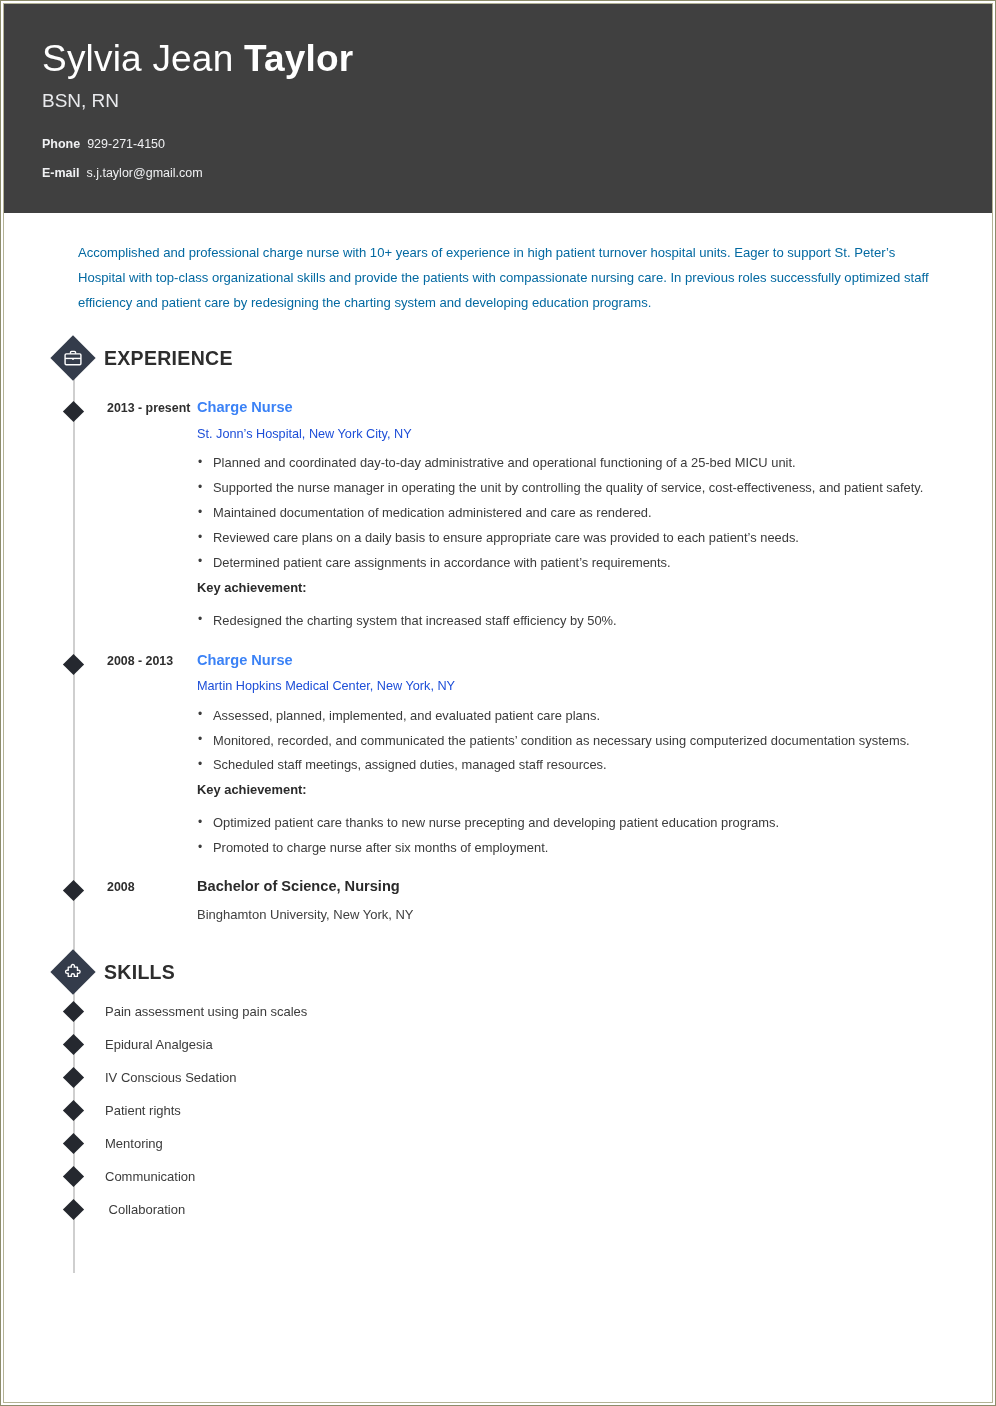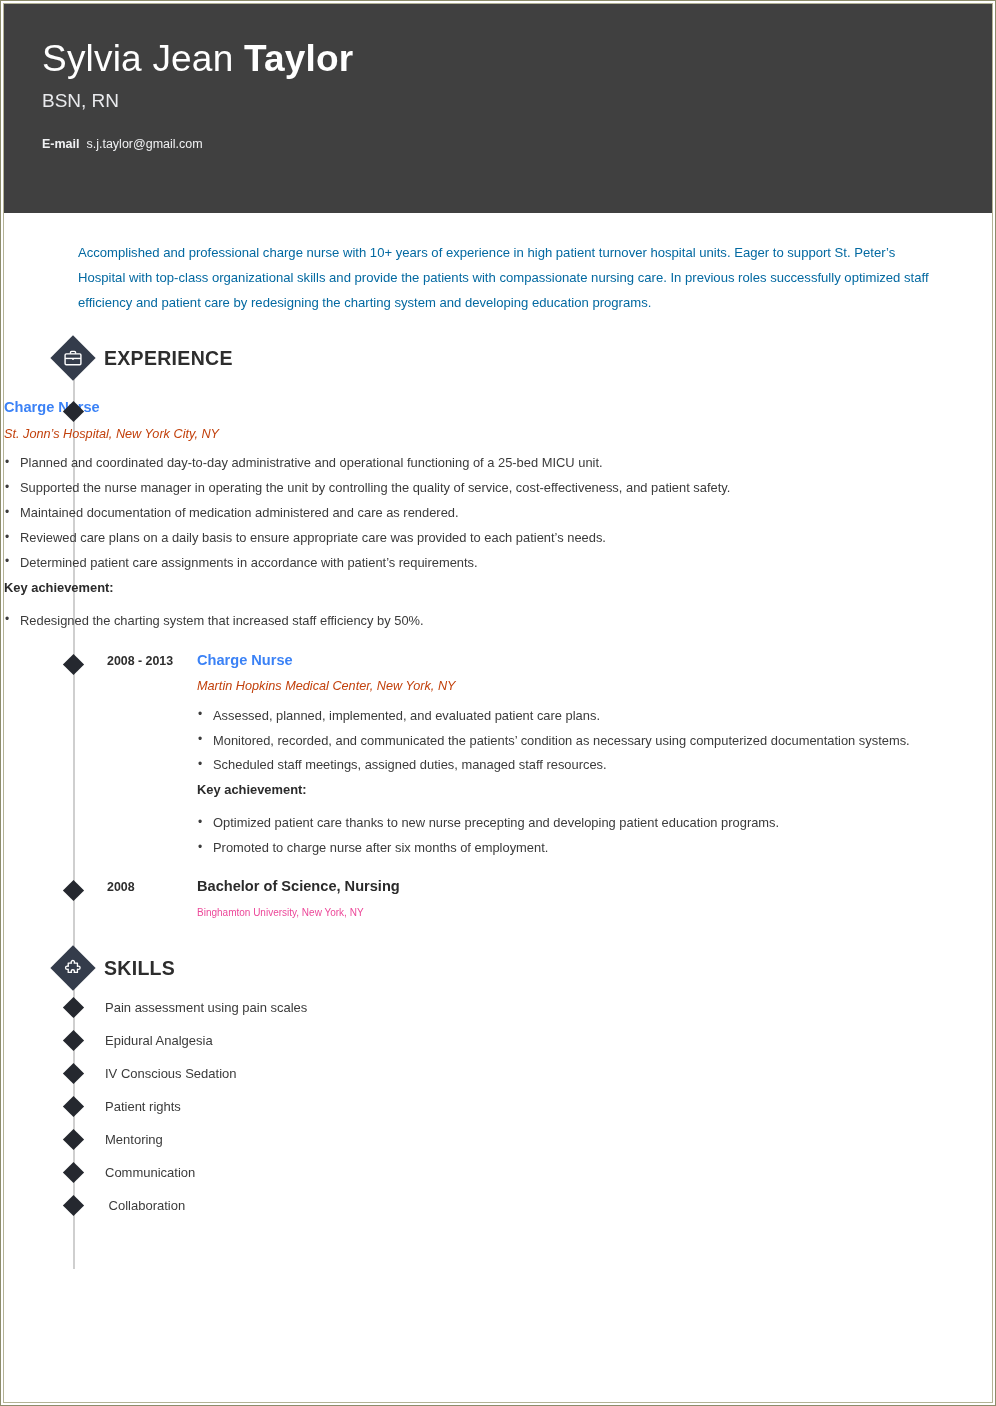--- a/index.html
+++ b/index.html
@@ -142,22 +142,21 @@
   }
   .entry-body { flex: 1; padding-right: 30px; }
   .job-title {
     font-size: 14.6px;
     font-weight: 700;
     color: #3b82f6;
     line-height: 1.45;
   }
   .job-org {
     font-size: 12.7px;
-    font-style: italic;
-    color: #c2410c;
+    color: #1d4ed8;
     margin-top: 7px;
     line-height: 1.4;
   }
   .bullets { list-style: none; margin-top: 8px; }
   .bullets li {
     position: relative;
     padding-left: 16px;
     font-size: 12.9px;
     color: #3b3b3b;
     line-height: 1.93;
@@ -179,22 +178,22 @@
     margin-top: 0px;
   }
 
   .edu-degree {
     font-size: 14.6px;
     font-weight: 700;
     color: #2b2b2b;
     line-height: 1.45;
   }
   .edu-school {
-    font-size: 10px;
-    color: #ec4899;
+    font-size: 13px;
+    color: #404040;
     margin-top: 9px;
     line-height: 1.4;
   }
 
   
   .skill-row {
     position: relative;
     display: flex;
     align-items: center;
     height: 33px;
@@ -219,20 +218,21 @@
 </head>
 <body>
 
 <div class="page">
  <div class="page-inner">
 
   <div class="header">
     <div class="name"><span>Sylvia Jean </span><b>Taylor</b></div>
     <div class="subtitle">BSN, RN</div>
     <div class="contact-rows">
+      <div class="contact-row"><span class="c-label">Phone</span>&nbsp; <span class="c-value">929-271-4150</span></div>
       <div class="contact-row"><span class="c-label">E-mail</span>&nbsp; <span class="c-value">s.j.taylor@gmail.com</span></div>
     </div>
   </div>
 
   <div class="summary">Accomplished and professional charge nurse with 10+ years of experience in high patient turnover hospital units. Eager to support St. Peter’s Hospital with top-class organizational skills and provide the patients with compassionate nursing care. In previous roles successfully optimized staff efficiency and patient care by redesigning the charting system and developing education programs.</div>
 
   <div class="section">
     <div class="rail" style="top:42px; height:855px;"></div>
 
     <div class="sec-head">
@@ -243,20 +243,21 @@
           <path d="M9 7V5.2a1.2 1.2 0 0 1 1.2-1.2h3.6A1.2 1.2 0 0 1 15 5.2V7"></path>
           <line x1="2.5" y1="12.5" x2="21.5" y2="12.5"></line>
           <circle cx="12" cy="13.3" r="1.1" fill="#ffffff" stroke="none"></circle>
         </svg>
       </span>
       <span class="sec-title">EXPERIENCE</span>
     </div>
 
     <div class="entry" style="margin-top:16px;">
       <span class="bullet-diamond"></span>
+      <div class="entry-date">2013 - present</div>
       <div class="entry-body">
         <div class="job-title">Charge Nurse</div>
         <div class="job-org">St. Jonn’s Hospital, New York City, NY</div>
         <ul class="bullets">
           <li>Planned and coordinated day-to-day administrative and operational functioning of a 25-bed MICU unit.</li>
           <li>Supported the nurse manager in operating the unit by controlling the quality of service, cost-effectiveness, and patient safety.</li>
           <li>Maintained documentation of medication administered and care as rendered.</li>
           <li>Reviewed care plans on a daily basis to ensure appropriate care was provided to each patient’s needs.</li>
           <li>Determined patient care assignments in accordance with patient’s requirements.</li>
         </ul>

